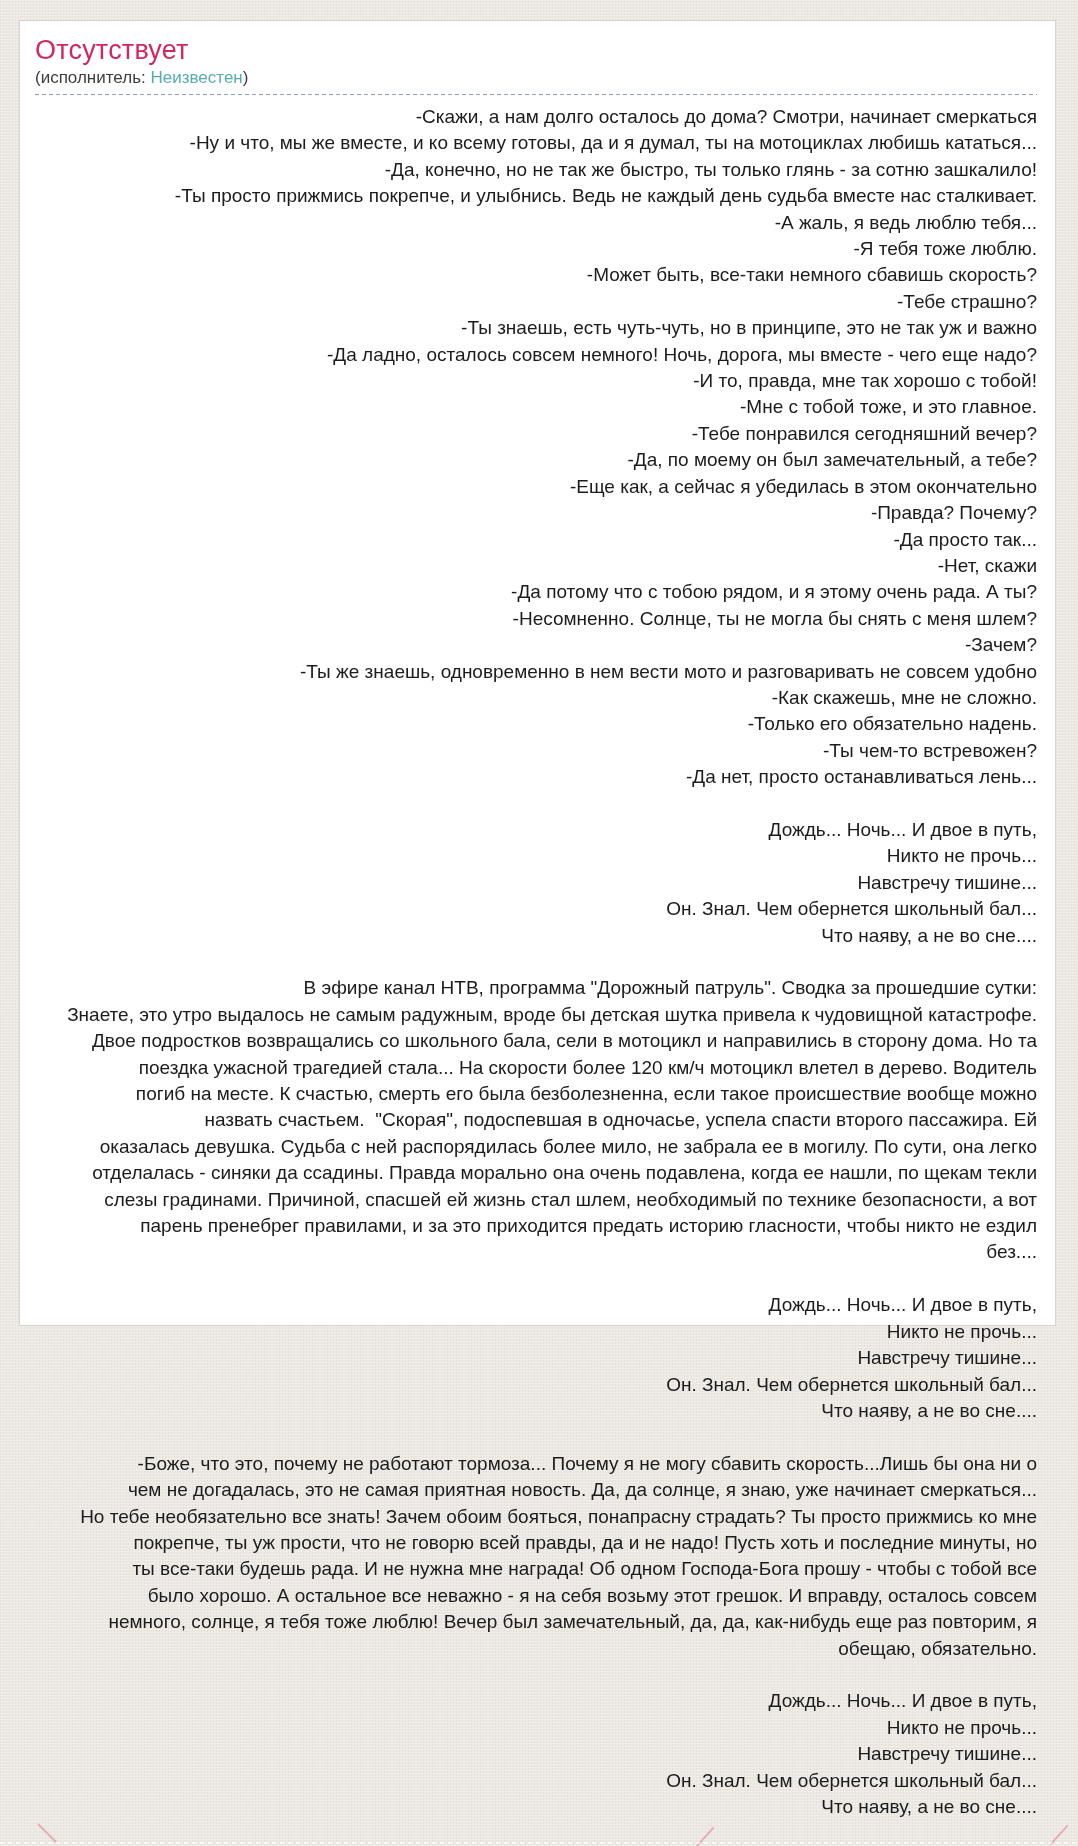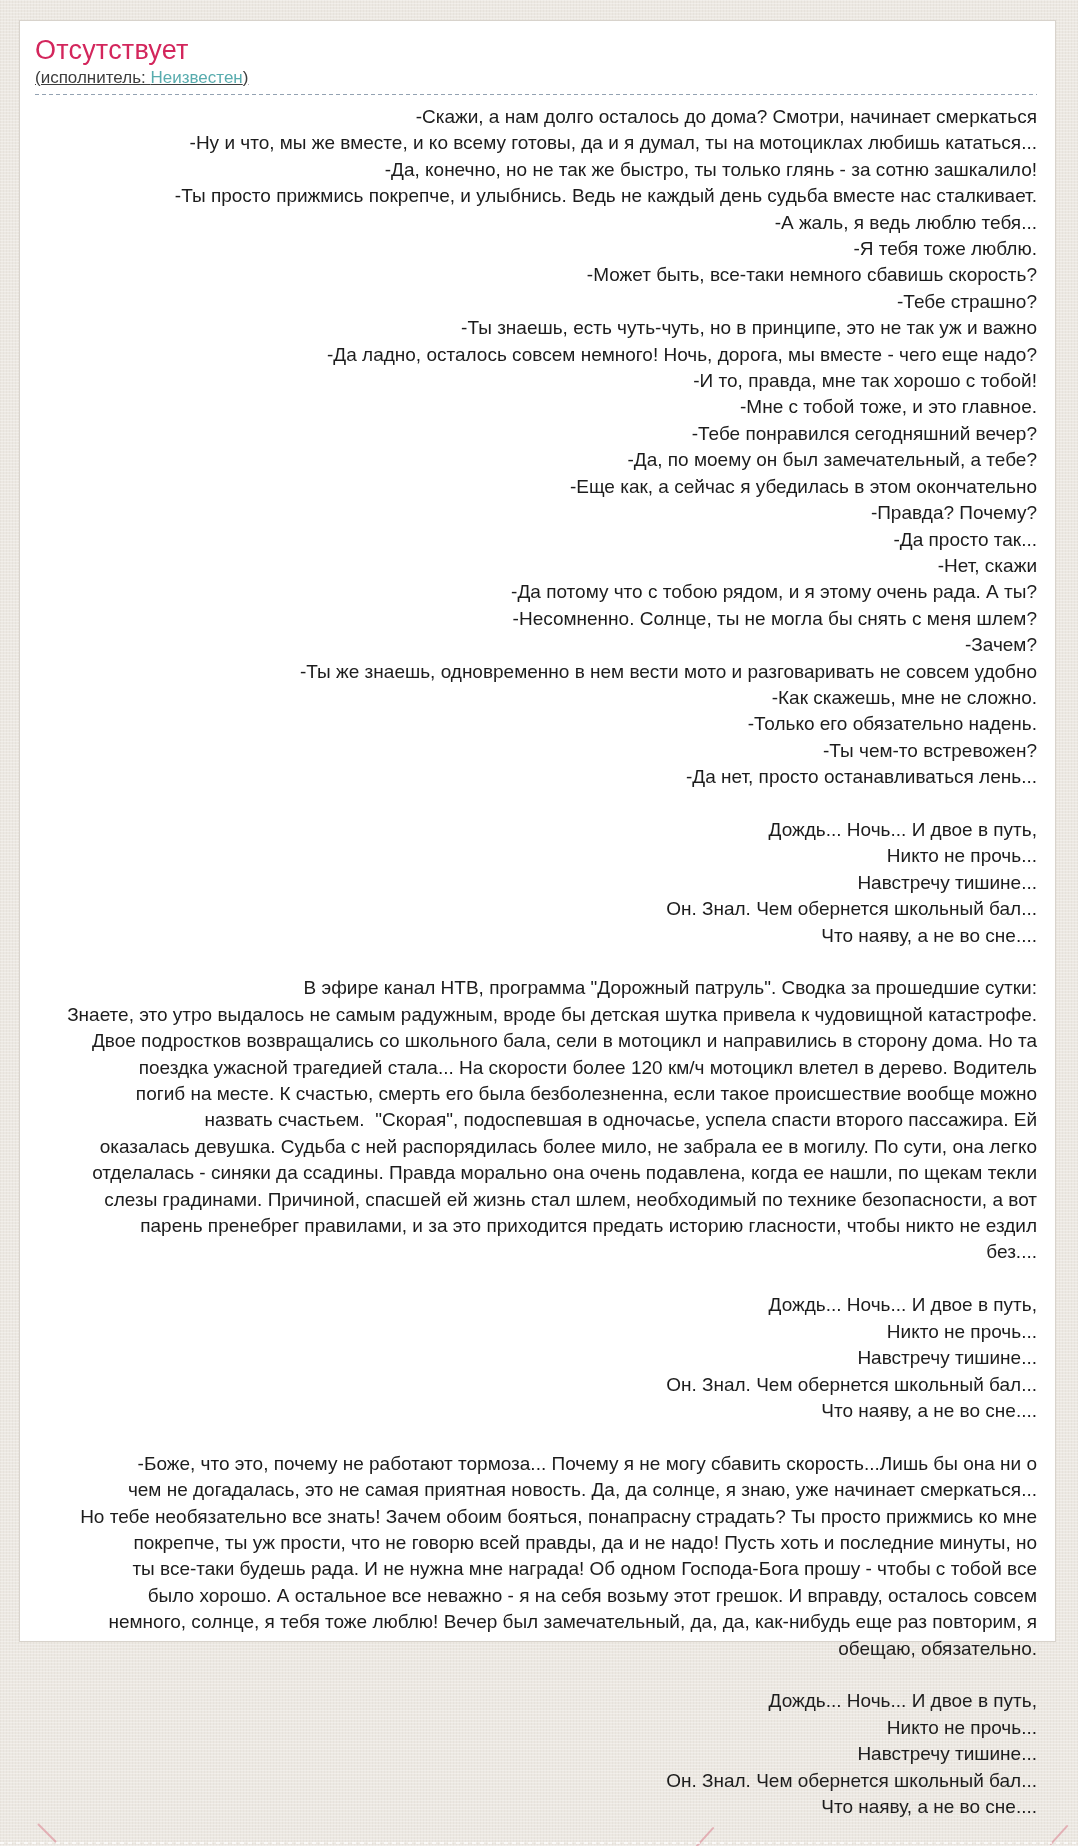--- a/index.html
+++ b/index.html
@@ -15,29 +15,29 @@
     position:absolute; width:26px; height:2px;
     background:rgba(214,106,124,.45); transform:rotate(45deg);
     border-radius:2px; pointer-events:none;
   }
   .thread.t2 { transform:rotate(-48deg); }
   .stitch {
     position:absolute; left:0; bottom:2px; width:100%; height:2px;
     background-image:repeating-linear-gradient(to right, rgba(255,255,255,.75) 0 4px, transparent 4px 8px);
   }
   .card {
-    position:absolute; left:19px; top:20px; width:1037px; height:1622px;
+    position:absolute; left:19px; top:20px; width:1037px; height:1306px;
     box-sizing:border-box; background:#ffffff; border:1px solid #d8d3cc;
     padding:13px 18px 0 15px;
   }
   .song-title {
     margin:0; font-size:27px; line-height:33px; font-weight:400;
     color:#d3265c; letter-spacing:.2px;
   }
-  .artist-line { font-size:17px; line-height:21px; color:#3d3d3d;text-decoration:underline; }
+  .artist-line { font-size:17px; line-height:21px; color:#3d3d3d; }
   .artist-line a { color:#58acae; text-decoration:none; cursor:pointer; }
   .divider {
     margin-top:6px; height:1px; width:1002px;
     background-image:repeating-linear-gradient(to right, #93a2b2 0 4px, transparent 4px 7px);
   }
   .lyrics {
     margin-top:9px; font-size:19px; line-height:26.4px; color:#1c1c1c;
     white-space:pre-wrap; word-wrap:break-word;text-align:right;
   }
 </style>

